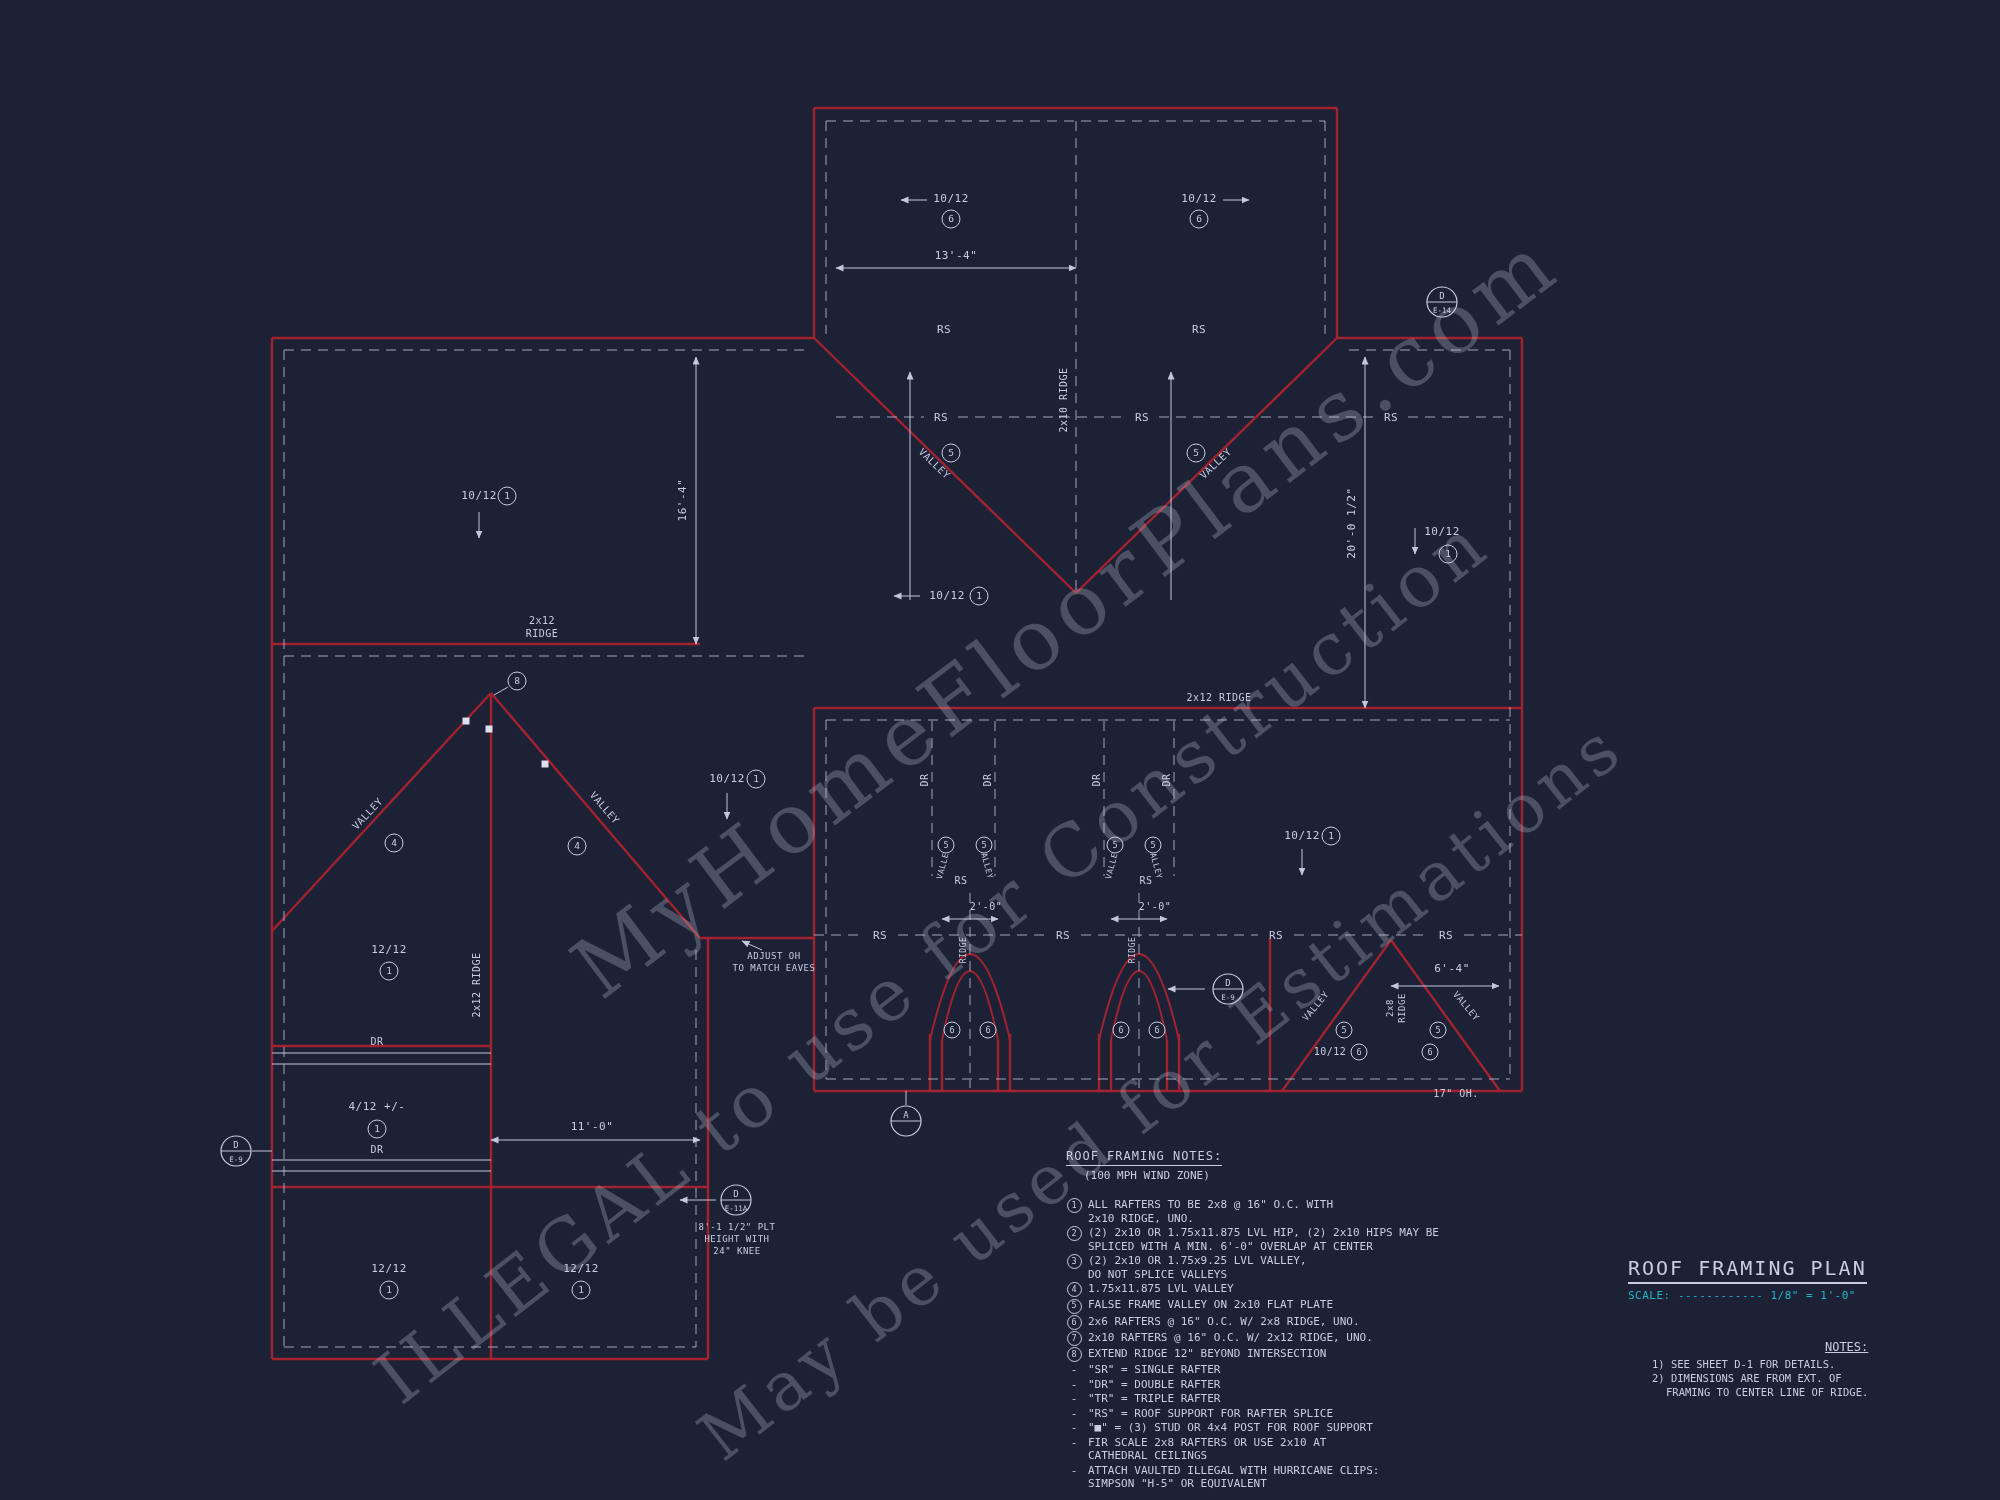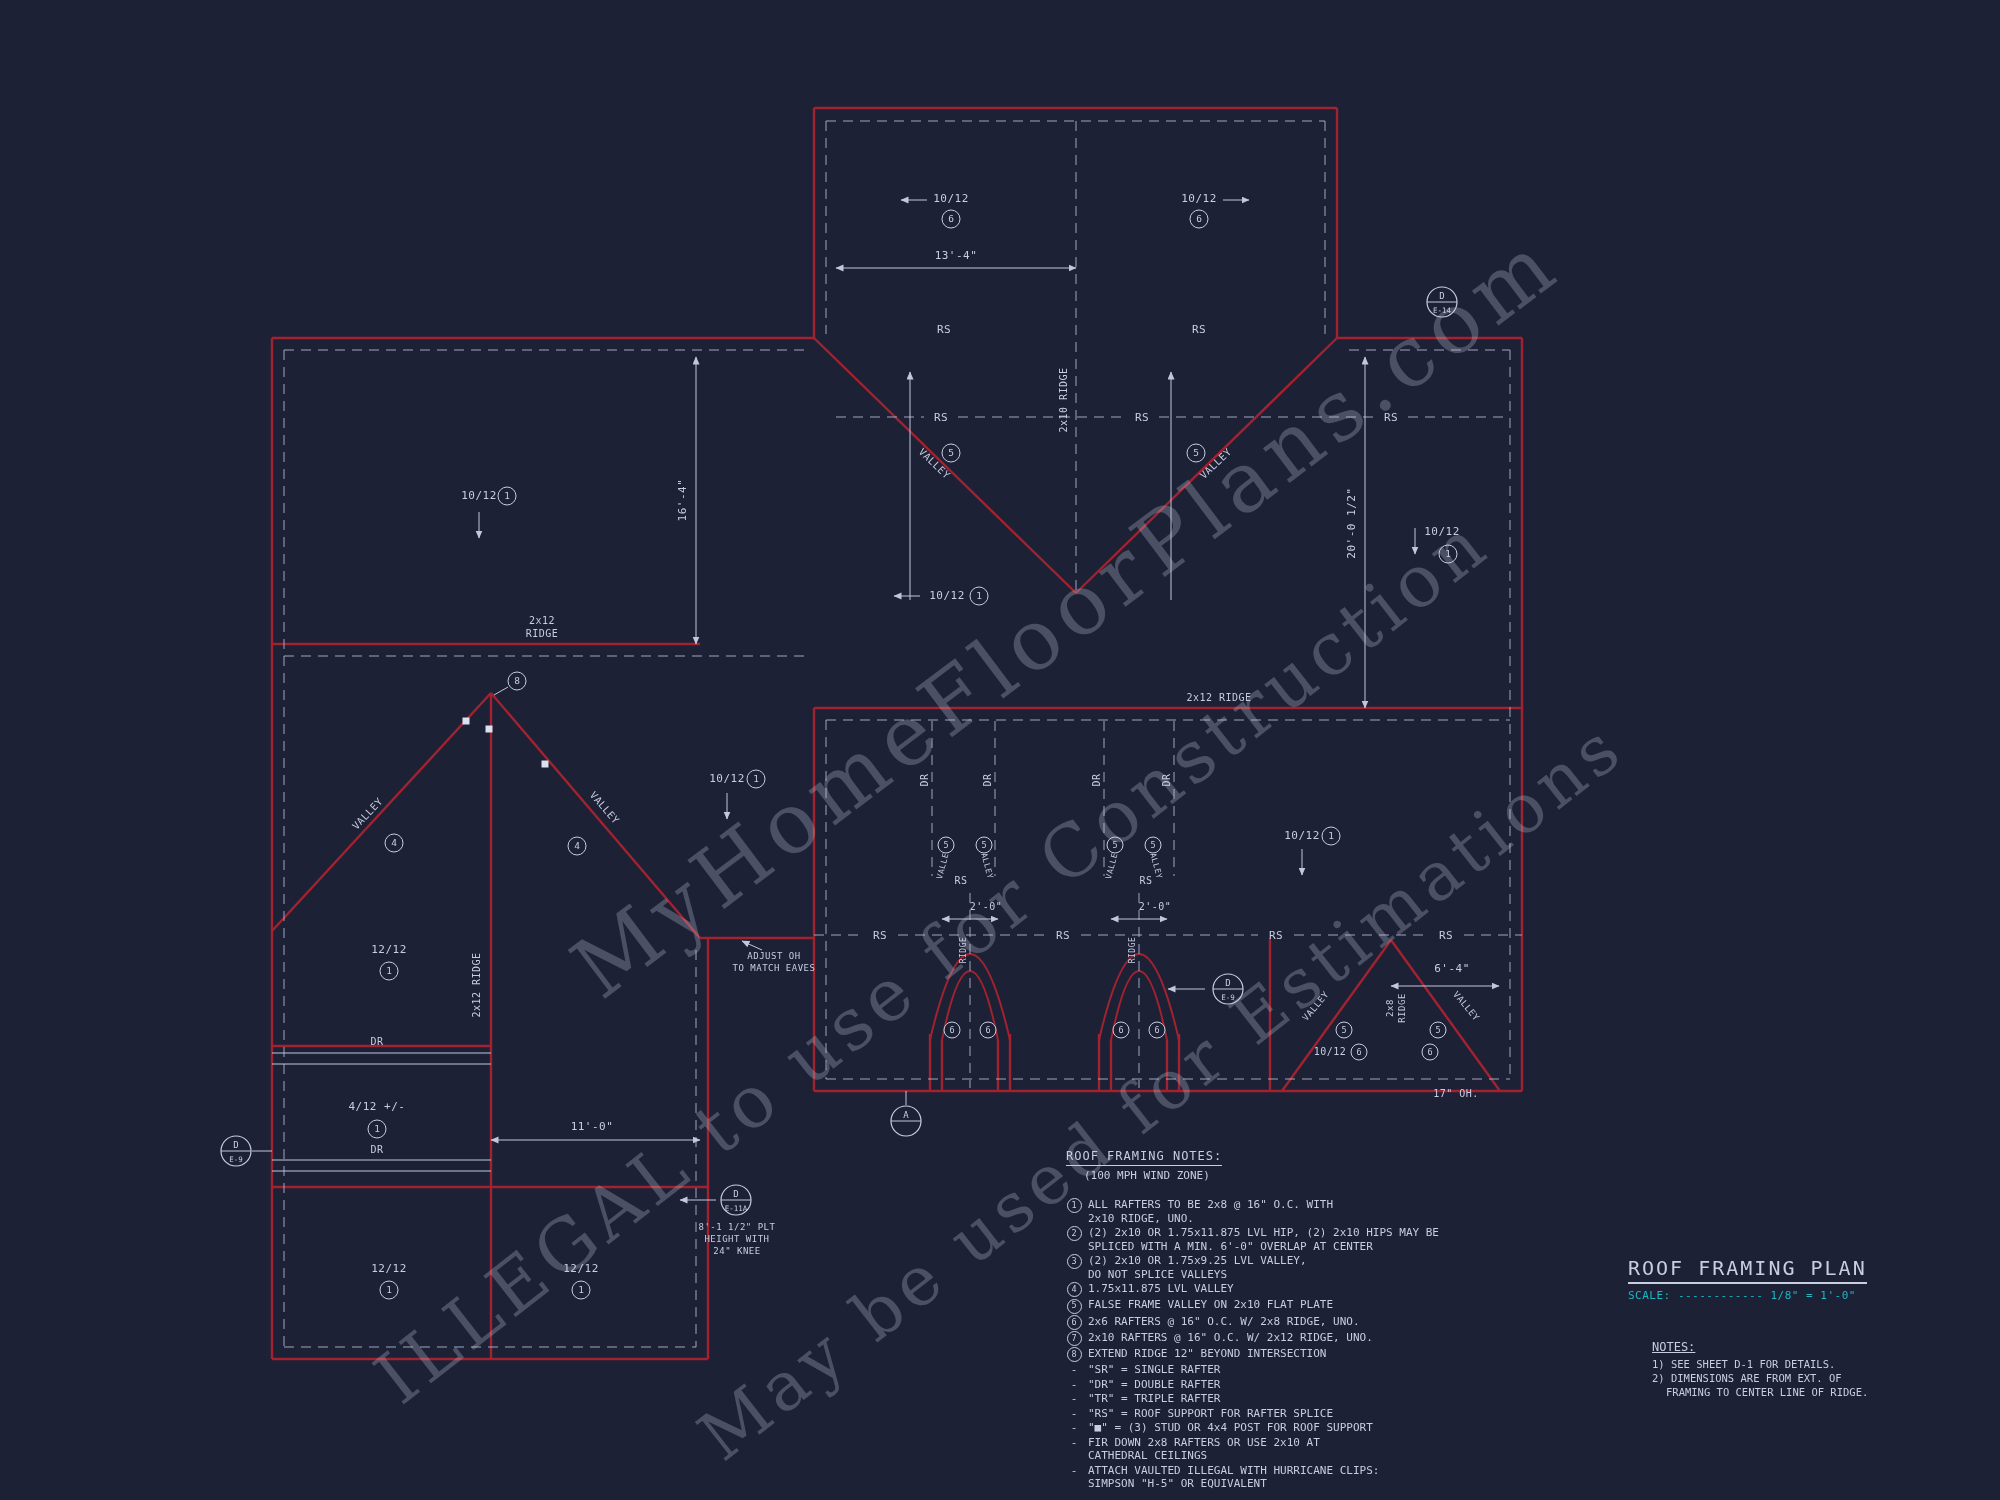--- a/index.html
+++ b/index.html
@@ -24,21 +24,21 @@
             padding-bottom:1px;margin-bottom:3px;}
   .fn-sub{margin-left:18px;margin-bottom:16px;}
   .fn-row{display:flex;gap:6px;margin-bottom:1px;}
   .fn-marker{flex:0 0 16px;text-align:center;}
   .cnum{display:inline-flex;justify-content:center;align-items:center;width:13px;height:13px;
         border:1px solid #c9cde2;border-radius:50%;font-size:8.5px;}
   .title-block{position:absolute;left:1612px;top:1256px;margin-left:16px;}
   .tb-title{font-size:20px;letter-spacing:2px;border-bottom:2px solid #c9cde2;padding-bottom:2px;}
   .tb-scale{margin-top:5px;font-size:11px;color:#1bb7c3;letter-spacing:0.5px;}
   .sheet-notes{position:absolute;left:1652px;top:1340px;font-size:10.5px;line-height:14px;}
-  .sn-title{font-size:12px;text-decoration:underline;margin-bottom:3px;}
+  .sn-title{font-size:12px;text-decoration:underline;margin-bottom:3px;text-align:right;}
   .sn-indent{margin-left:14px;}
 </style>
 </head>
 <body>
 
 <div class="stage">
 
   <svg id="plan" viewBox="0 0 2000 1500" width="2000" height="1500">
     <defs>
       <marker id="arr" markerWidth="9" markerHeight="8" refX="7.5" refY="3.5" orient="auto-start-reverse">
@@ -362,21 +362,21 @@
         </div>
         <div class="fn-row">
           <div class="fn-marker">-</div>
           <div>
             <div>"■" = (3) STUD OR 4x4 POST FOR ROOF SUPPORT</div>
           </div>
         </div>
         <div class="fn-row">
           <div class="fn-marker">-</div>
           <div>
-            <div>FIR DOWN 2x8 RAFTERS OR USE 2x10 AT</div>
+            <div>FIR SCALE 2x8 RAFTERS OR USE 2x10 AT</div>
             <div>CATHEDRAL CEILINGS</div>
           </div>
         </div>
         <div class="fn-row">
           <div class="fn-marker">-</div>
           <div>
             <div>ATTACH VAULTED ILLEGAL WITH HURRICANE CLIPS:</div>
             <div>SIMPSON "H-5" OR EQUIVALENT</div>
           </div>
         </div>

